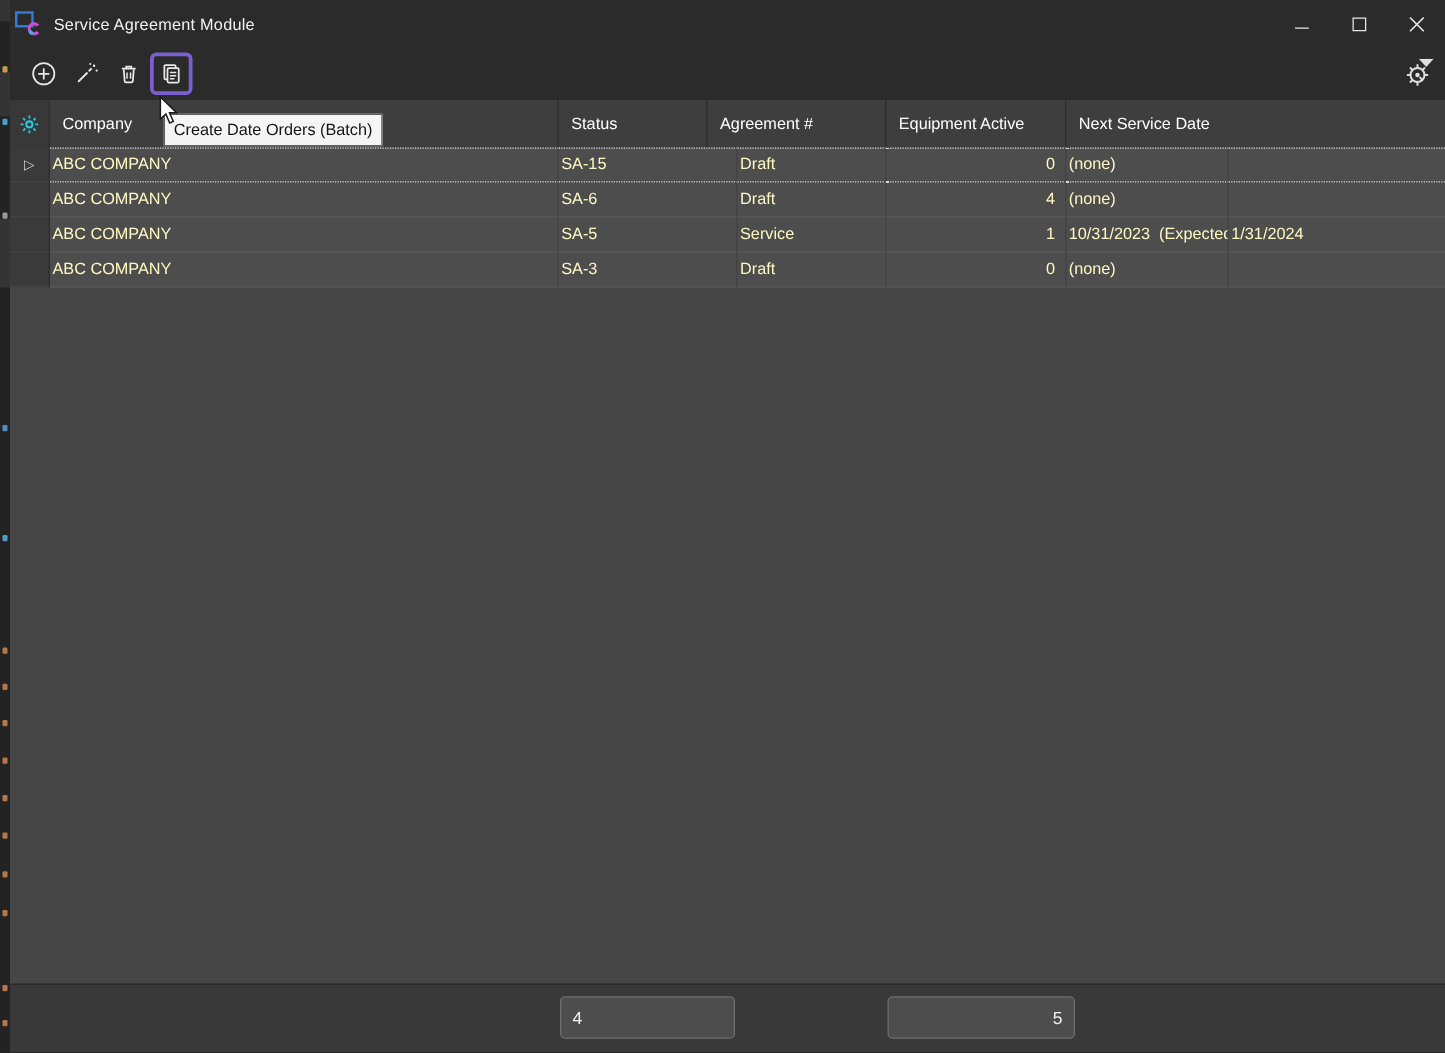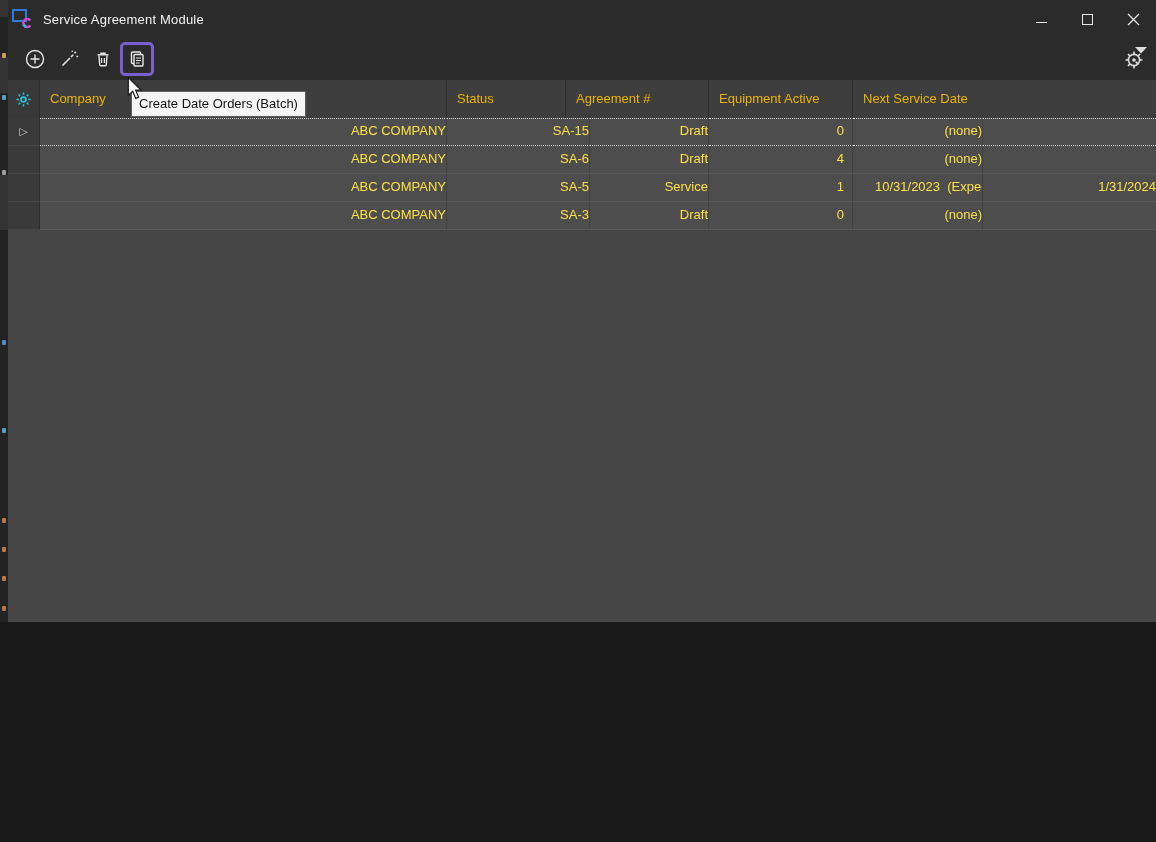--- a/index.html
+++ b/index.html
@@ -1,18 +1,18 @@
 <!DOCTYPE html>
 <html><head>
 <meta charset="utf-8">
 <style>
   * { margin:0; padding:0; box-sizing:border-box; }
   html,body { background:#1a1a1a; }
   .screen {
-    position:relative; width:1156px; height:622px; overflow:hidden;
+    position:relative; width:1156px; height:842px; overflow:hidden;
     font-family:"Liberation Sans","DejaVu Sans",sans-serif;
     background:#2b2b2b; color:#f0f0f0; cursor:default;
   }
 
   
   .bg-strip { position:absolute; left:0; top:0; width:8px; height:842px; background:#232323; }
   .bg-strip .seg { position:absolute; left:0; width:8px; background:#343434; }
   .strip-mark { position:absolute; left:2px; width:4px; height:5px; border-radius:1px; }
 
   
@@ -31,26 +31,26 @@
   .toolbar { position:absolute; left:0; top:38px; width:1148px; height:42px; display:flex; align-items:center; padding-left:10px; }
   .tool-btn { width:34px; height:34px; display:flex; align-items:center; justify-content:center; border:3px solid transparent; border-radius:5px; }
   .tool-btn.active-tool { border-color:#7a5fd0; }
   .gear-btn { position:absolute; right:6px; top:6px; width:32px; height:32px; display:flex; align-items:center; justify-content:center; }
   .gear-caret { position:absolute; right:3px; top:3px; }
 
   
   .grid { position:absolute; left:0; top:80px; width:1148px; height:707px; background:#464646; }
   .ghead { display:flex; height:38px; background:#3e3e3e; }
   .ghead .corner { width:32px; background:#383838; border-right:1px solid #2d2d2d; display:flex; align-items:center; justify-content:center; }
-  .ghead .hcell { font-size:13px; color:#eab308; line-height:37px; padding-left:10px; border-right:1px solid #2d2d2d; overflow:hidden; white-space:nowrap; }
+  .ghead .hcell { font-size:13px; color:#ffffff; line-height:37px; padding-left:10px; border-right:1px solid #2d2d2d; overflow:hidden; white-space:nowrap; }
   .ghead .hcell:last-child { border-right:none; }
 
   .grow { display:flex; height:28px; background:#4d4d4d; }
   .grow .rh { width:32px; background:#3a3a3a; border-right:1px solid #2d2d2d; border-bottom:1px solid #454545; display:flex; align-items:center; justify-content:center; color:#cfcfcf; font-size:11px; }
-  .grow .cell { font-size:13px; color:#fde047; line-height:26px; padding-left:22px; border-right:1px solid #424242; border-bottom:1px solid #5a5a5a; overflow:hidden; white-space:pre;text-align:right; }
+  .grow .cell { font-size:13px; color:#fef9c3; line-height:26px; padding-left:2px; border-right:1px solid #424242; border-bottom:1px solid #5a5a5a; overflow:hidden; white-space:pre; }
   .grow .cell:last-child { border-right:none; }
   .grow.focused .cell { border-top:1px dotted #d9d9d9; border-bottom:1px dotted #d9d9d9; line-height:24px; }
   .num { text-align:right; padding-right:8px; }
 
   .w-company { width:407px; } .w-agreement { width:143px; } .w-status { width:119px; }
   .w-equip { width:144px; } .w-nextwo { width:130px; } .w-nextsvc { width:173px; }
 
   
   .footer { position:absolute; left:0; bottom:0; width:1148px; height:55px; background:#393939; border-top:1px solid #2a2a2a; }
   .foot-input { position:absolute; top:9px; height:34px; background:#4d4d4d; border:1px solid #6f6f6f; border-radius:4px; color:#f2f2f2; font-size:14px; font-family:"Liberation Sans",sans-serif; padding:0 9px; outline:none; }

